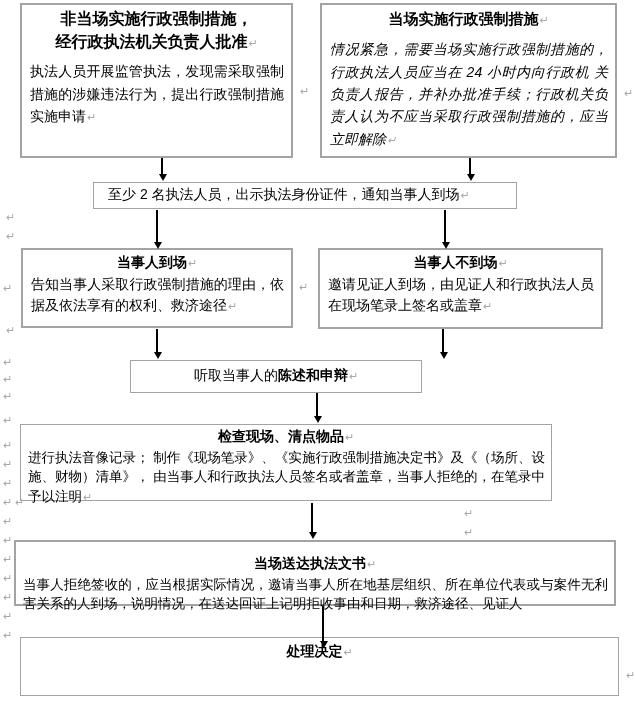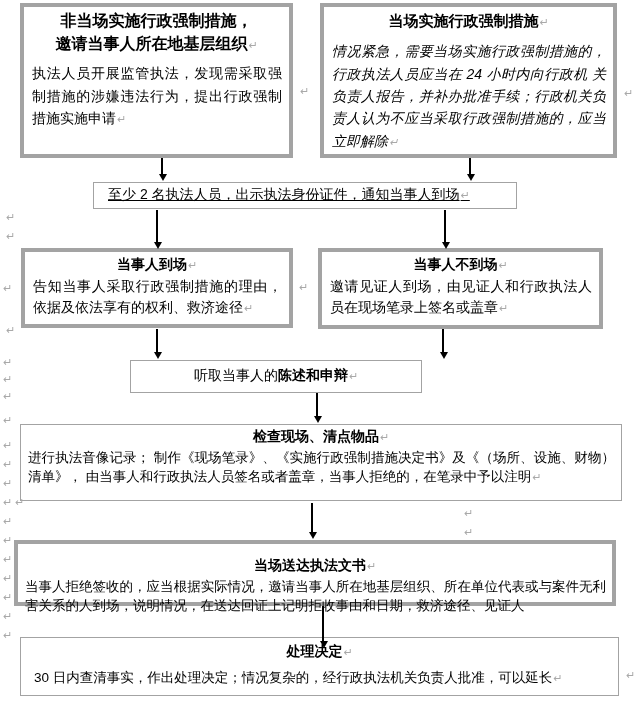--- a/index.html
+++ b/index.html
@@ -1,53 +1,53 @@
 <!DOCTYPE html>
 <html><head>
 <meta charset="utf-8">
 <style>
   html,body { margin:0; padding:0; background:#ffffff; }
   .page {
     position:relative; width:635px; height:717px; background:#ffffff;
     font-family:"Liberation Sans", sans-serif; color:#000000; overflow:hidden;
   }
   .box {
-    position:absolute; background:#ffffff; border:4px solid #a3a3a3;
+    position:absolute; background:#ffffff; border:2px solid #a3a3a3;
     box-sizing:border-box;
   }
   .box.thin { border-width:1.5px; }
   .title {
     text-align:center; font-weight:bold; line-height:1.42; margin-top:3px;
     font-size:14px;
   }
   .title.lg { font-size:16px; }
   .title.md { font-size:15px; }
   .body {
     font-size:14px; line-height:1.6; padding:1px 7px 0 8px; text-align:justify;
   }
   .body.sm { font-size:13.5px; line-height:1.45; padding:1px 6px 0 7px; }
-  .single { font-size:14px; line-height:23px; padding-left:14px;text-decoration:underline; }
+  .single { font-size:14px; line-height:23px; padding-left:14px; }
   .center-line { text-align:center; font-size:14px; line-height:29px; }
   .tmark { color:#a9a9a9; font-size:11px; font-weight:normal; padding-left:1px; }
   .mark { position:absolute; color:#a9a9a9; font-size:11px; line-height:1; }
   .arrow { position:absolute; width:0; border-left:2px solid #000000; z-index:5; }
   .arrow .head {
     position:absolute; bottom:-7px; left:-4px; width:0; height:0;
     border:4px solid transparent; border-bottom:none; border-top:7px solid #000000;
   }
 </style>
 </head>
 <body>
 
 <div class="page">
 
   <div class="box" style="left:20px; top:3px; width:273px; height:155px;">
     <div class="title lg">
       <span>非当场实施行政强制措施，</span><br>
-      <span>邀请当事人所在地基层组织</span><span class="tmark">↵</span>
+      <span>经行政执法机关负责人批准</span><span class="tmark">↵</span>
     </div>
     <div class="body" style="margin-top:6px;">
       <span>执法人员开展监管执法，发现需采取强制措施的涉嫌违法行为，提出行政强制措施实施申请</span><span class="tmark">↵</span>
     </div>
   </div>
 
   <div class="box" style="left:320px; top:3px; width:297px; height:155px;">
     <div class="title md">
       <span>当场实施行政强制措施</span><span class="tmark">↵</span>
     </div>
@@ -79,44 +79,41 @@
       <span>邀请见证人到场，由见证人和行政执法人员在现场笔录上签名或盖章</span><span class="tmark">↵</span>
     </div>
   </div>
 
   <div class="box thin" style="left:130px; top:360px; width:292px; height:33px;">
     <div class="center-line">
       <span>听取当事人的</span><span style="font-weight:bold;">陈述和申辩</span><span class="tmark">↵</span>
     </div>
   </div>
 
-  <div class="box thin" style="left:20px; top:424px; width:602px; height:77px;">
+  <div class="box thin" style="left:20px; top:424px; width:532px; height:77px;">
     <div class="title" style="margin-top:2px;">
       <span>检查现场、清点物品</span><span class="tmark">↵</span>
     </div>
     <div class="body sm">
       <span>进行执法音像记录； 制作《现场笔录》、《实施行政强制措施决定书》及《（场所、设施、财物）清单》， 由当事人和行政执法人员签名或者盖章，当事人拒绝的，在笔录中予以注明</span><span class="tmark">↵</span>
     </div>
   </div>
 
   <div class="box" style="left:14px; top:540px; width:602px; height:66px;">
     <div class="title" style="margin-top:12px;">
       <span>当场送达执法文书</span><span class="tmark">↵</span>
     </div>
     <div class="body sm">
       <span>当事人拒绝签收的，应当根据实际情况，邀请当事人所在地基层组织、所在单位代表或与案件无利害关系的人到场，说明情况，在送达回证上记明拒收事由和日期，救济途径、见证人</span>
     </div>
   </div>
 
   <div class="box thin" style="left:20px; top:637px; width:599px; height:59px;">
     <div class="title" style="margin-top:4px;">
       <span>处理决定</span><span class="tmark">↵</span>
-    </div>
-    <div class="body sm" style="margin-top:5px; padding-left:13px;">
-      <span>30 日内查清事实，作出处理决定；情况复杂的，经行政执法机关负责人批准，可以延长</span><span class="tmark">↵</span>
     </div>
   </div>
 
   <div class="arrow" style="left:161px; top:158px; height:16px;">
       <div class="head"></div>
     </div>
   <div class="arrow" style="left:469px; top:158px; height:16px;">
       <div class="head"></div>
     </div>
   <div class="arrow" style="left:156px; top:210px; height:32px;">

